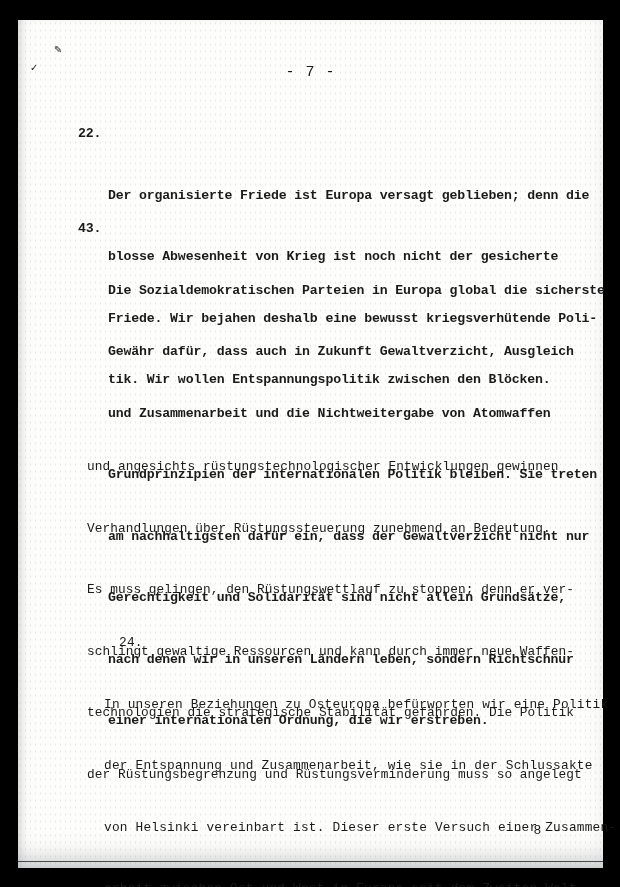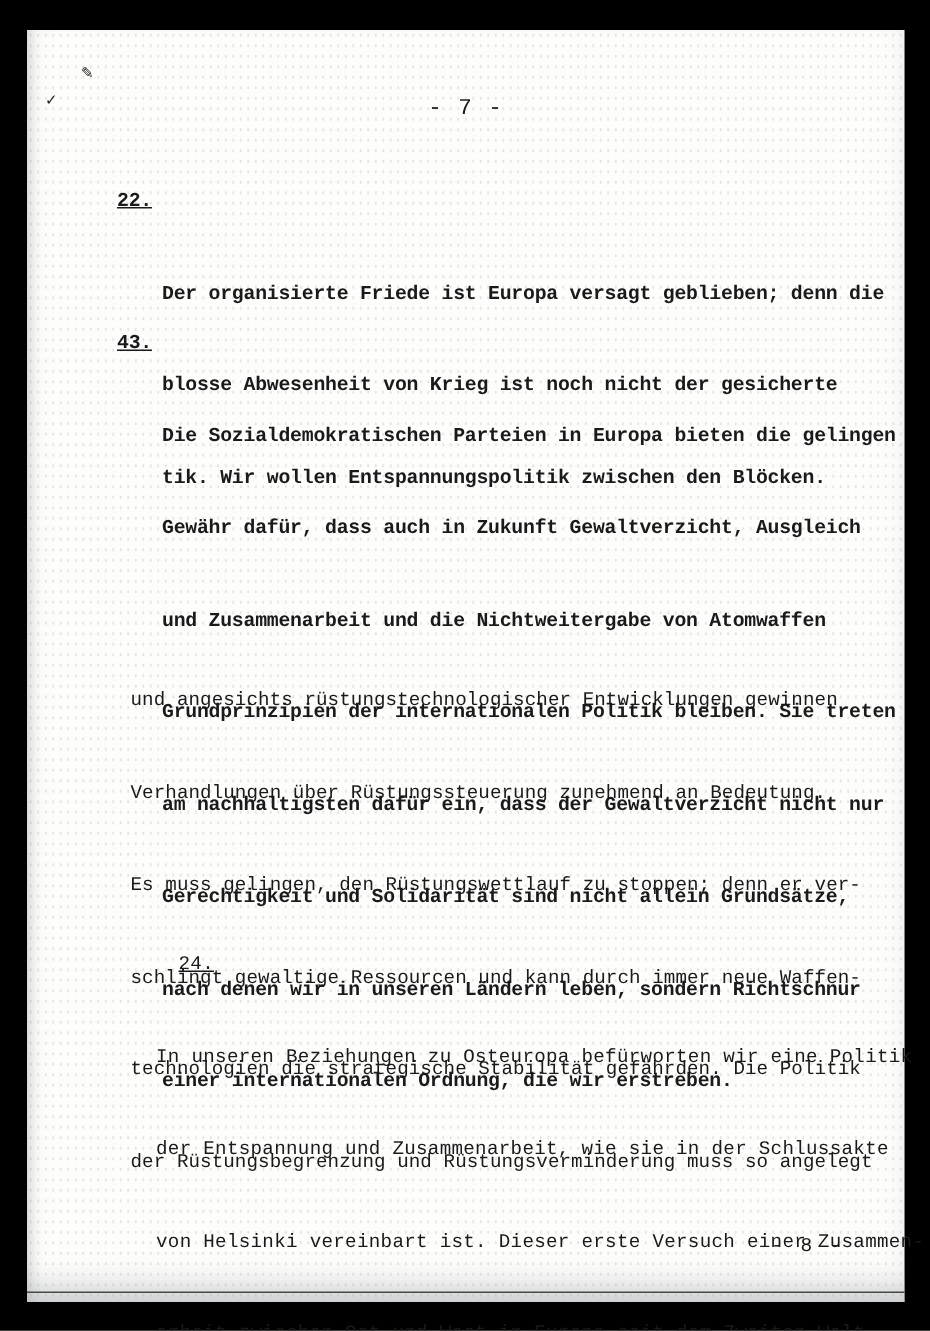--- a/index.html
+++ b/index.html
@@ -64,21 +64,20 @@
     .para {
       position: absolute;
       font-size: 13.2px;
       line-height: 20.5px;
       white-space: pre;
     }
     .para .num {
       position: absolute;
       left: -30px;
       top: 0;
-      text-decoration: underline;
     }
     .para .line {
       display: block;
     }
     .p22 { left: 90px; top: 104px; font-weight: bold; letter-spacing: -0.15px; }
     .p23 { left: 90px; top: 199px; font-weight: bold; letter-spacing: -0.15px; }
     .pang { left: 69px; top: 396px; font-size: 12.8px; letter-spacing: 0.05px; }
     .p24 { left: 86px; top: 613px; font-size: 12.8px; letter-spacing: 0.2px; }
     .p24 .num { left: -25px; margin-left: 40px; }
   </style>
@@ -88,26 +87,27 @@
 <div class="page">
   <span class="mark" style="left:36px; top:24px;">✎</span>
   <span class="mark" style="left:12px; top:42px;">✓</span>
 
   <div class="mono page-number-top">- 7 -</div>
 
   <div class="mono para p22">
     <span class="num">22.</span>
     <span class="line">Der organisierte Friede ist Europa versagt geblieben; denn die</span>
     <span class="line">blosse Abwesenheit von Krieg ist noch nicht der gesicherte</span>
+    <span class="line">Friede. Wir bejahen deshalb eine bewusst kriegsverhütende Poli-</span>
     <span class="line">tik. Wir wollen Entspannungspolitik zwischen den Blöcken.</span>
   </div>
 
   <div class="mono para p23">
     <span class="num">43.</span>
-    <span class="line">Die Sozialdemokratischen Parteien in Europa bieten die gelingen</span>
+    <span class="line">Die Sozialdemokratischen Parteien in Europa global die sicherste</span>
     <span class="line">Gewähr dafür, dass auch in Zukunft Gewaltverzicht, Ausgleich</span>
     <span class="line">und Zusammenarbeit und die Nichtweitergabe von Atomwaffen</span>
     <span class="line">Grundprinzipien der internationalen Politik bleiben. Sie treten</span>
     <span class="line">am nachhaltigsten dafür ein, dass der Gewaltverzicht nicht nur</span>
     <span class="line">Gerechtigkeit und Solidarität sind nicht allein Grundsätze,</span>
     <span class="line">nach denen wir in unseren Ländern leben, sondern Richtschnur</span>
     <span class="line">einer internationalen Ordnung, die wir erstreben.</span>
   </div>
 
   <div class="mono para pang">

